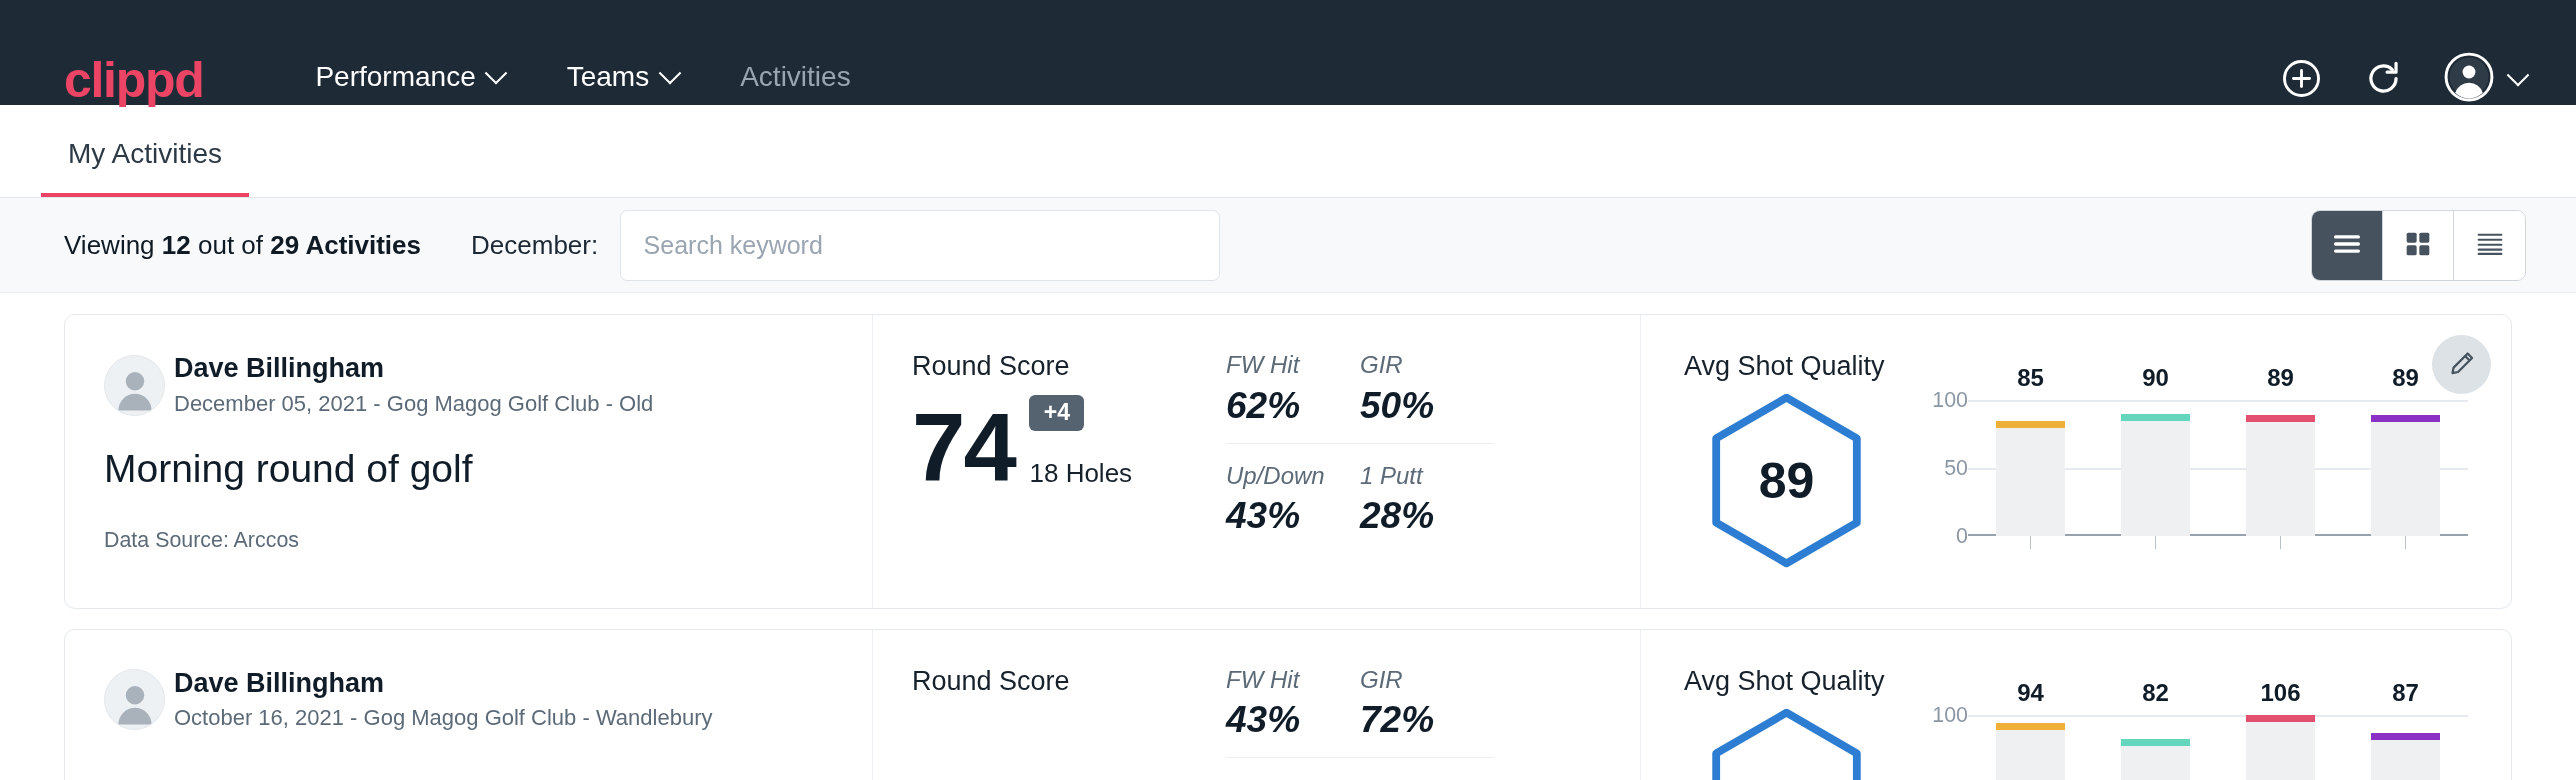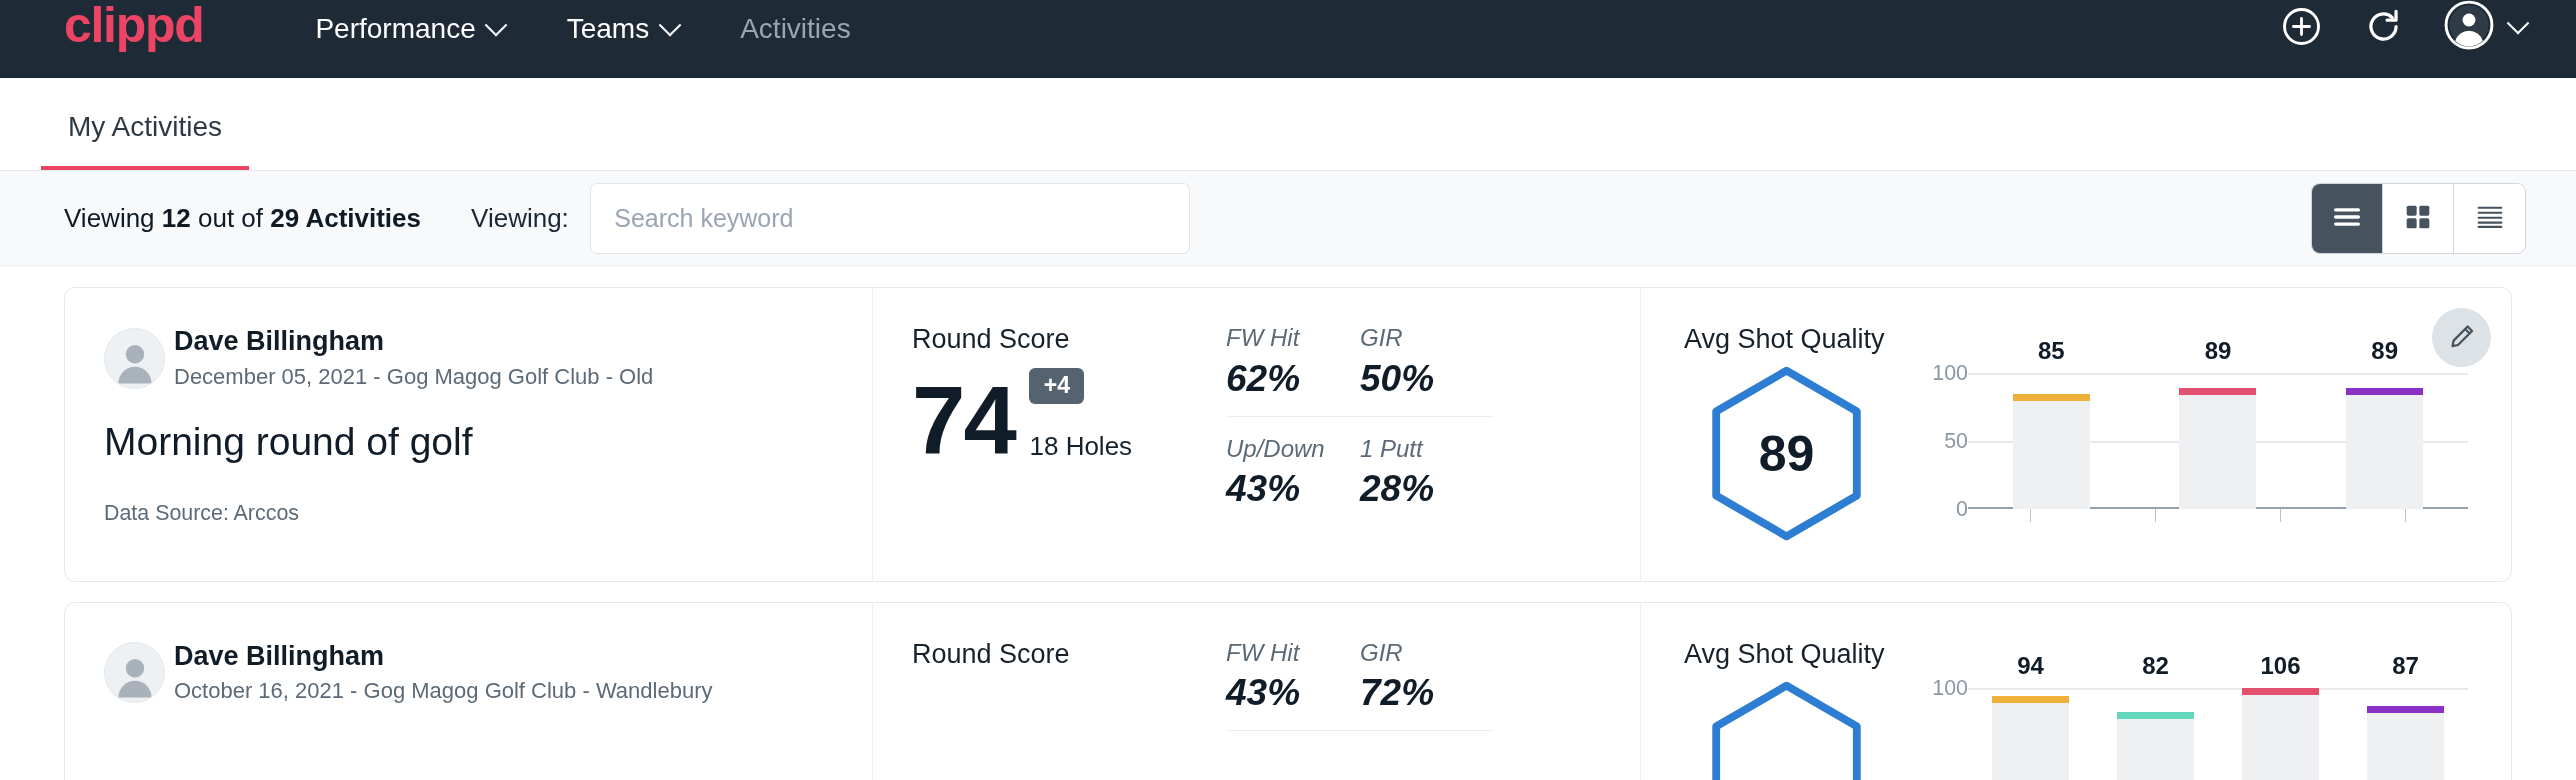--- a/index.html
+++ b/index.html
@@ -5,24 +5,24 @@
   * { box-sizing: border-box; margin: 0; padding: 0; }
   html, body {
     width: 2576px; height: 780px;
     background: #ffffff;
     font-family: "Liberation Sans", sans-serif;
     overflow: hidden;
   }
 
   
   .topnav {
-    height: 78px;
+    height: 105px;
     background: #1e2a36;
     display: flex;
-    align-items: flex-start;
+    align-items: flex-end;
     padding: 0 50px 0 64px;
   }
   .logo {
     font-size: 50px;
     font-weight: 700;
     color: #ec4464;
     letter-spacing: -1.3px;
     margin-right: 87px;
     line-height: 1;
   }
@@ -208,21 +208,21 @@
     height: 136px;
     position: relative;
     font-size: 21.4px;
     color: #8b97a3;
   }
   .yaxis span { position: absolute; right: 0; transform: translateY(-50%); }
   .plot { flex: 1; position: relative; height: 136px; }
   .gridline { position: absolute; left: 0; right: 0; height: 1.8px; background: #e6e9ed; }
   .gridline.base { background: #98a2ac; }
   .bars { position: absolute; inset: 0; display: flex; justify-content: space-around; align-items: flex-end; }
-  .barcell { width: 77px; position: relative; height: 100%; display: flex; flex-direction: column; justify-content: flex-end; align-items: center; }
+  .barcell { width: 69px; position: relative; height: 100%; display: flex; flex-direction: column; justify-content: flex-end; align-items: center; }
   .barval { position: absolute; top: -36px; font-size: 24px; font-weight: 700; color: #101c28; }
   .bar { width: 100%; background: #eef0f2; position: relative; }
   .barcap { position: absolute; top: 0; left: 0; right: 0; height: 7.1px; }
   .xlabels { display: flex; justify-content: space-around; margin-top: 23px; }
   .xlab { width: 77px; text-align: center; font-size: 22px; color: #8b97a3; }
   .ticks { display: flex; justify-content: space-around; }
   .tick { width: 77px; display: flex; justify-content: center; }
   .tick i { display: block; width: 1.8px; height: 12.5px; background: #b9c1c9; }
 
   .editbtn {
@@ -286,21 +286,21 @@
   </div>
 </div>
 
 <div class="filterbar">
   <div class="viewing">
     <span>Viewing </span><b>12</b><span> out of </span><b>29 Activities</b>
   </div>
 
 
   <div class="kw-wrap">
-    <span class="flabel">Viewing:</span>
+    <span class="flabel">December:</span>
     <input class="kwinput" type="text" placeholder="Search keyword" style="">
   </div>
 
   <div class="viewtoggle">
     <div class="vbtn active">
       <span>
         <svg width="34" height="34" viewBox="0 0 24 24" stroke="#ffffff" stroke-width="2.4" stroke-linecap="round">
           <path d="M4 7h16M4 12h16M4 17h16"></path>
         </svg>
       </span>
@@ -400,20 +400,26 @@
               <div class="gridline" style="top:50%"></div>
               <div class="gridline base" style="bottom:0"></div>
               <div class="bars">
                 <div class="barcell">
                   <div class="barval" style="bottom:85%">85</div>
                   <div class="bar" style="height:85%">
                     <div class="barcap" style="background:#efb03a"></div>
                   </div>
                 </div>
                 <div class="barcell">
+                  <div class="barval" style="bottom:90%">90</div>
+                  <div class="bar" style="height:90%">
+                    <div class="barcap" style="background:#63d6bd"></div>
+                  </div>
+                </div>
+                <div class="barcell">
                   <div class="barval" style="bottom:89%">89</div>
                   <div class="bar" style="height:89%">
                     <div class="barcap" style="background:#e34f6f"></div>
                   </div>
                 </div>
                 <div class="barcell">
                   <div class="barval" style="bottom:89%">89</div>
                   <div class="bar" style="height:89%">
                     <div class="barcap" style="background:#8b30c4"></div>
                   </div>

